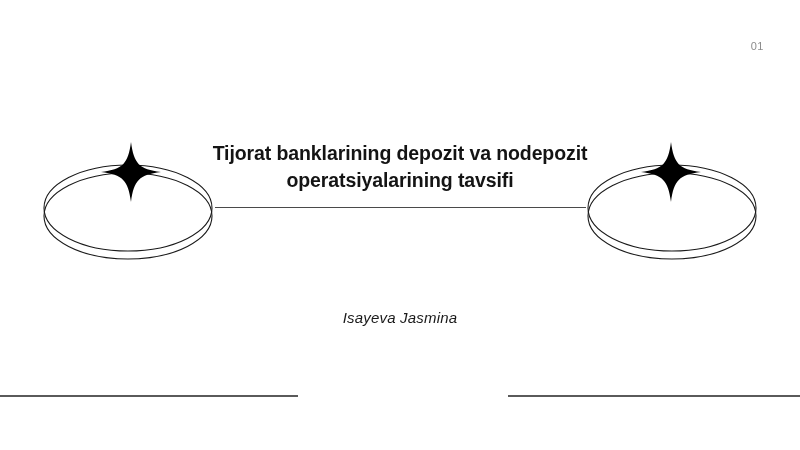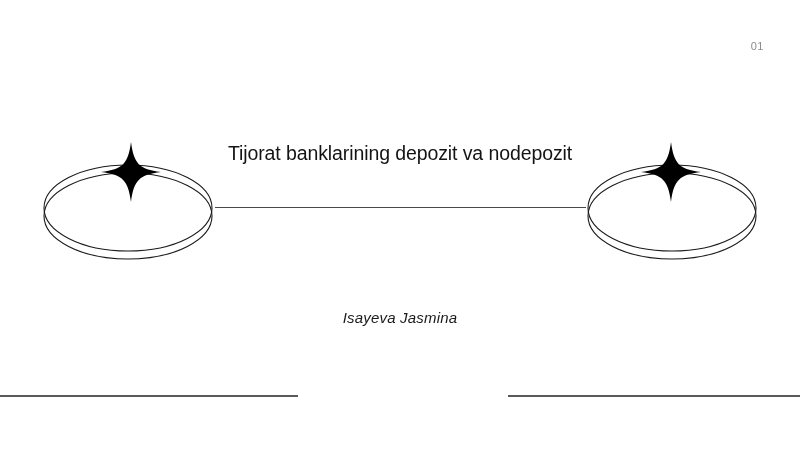--- a/index.html
+++ b/index.html
@@ -53,21 +53,21 @@
   }
 
   
   .title {
     position: absolute;
     left: 160px;
     top: 140px;
     width: 480px;
     text-align: center;
     font-size: 19.5px;
-    font-weight: normal;
+    font-weight: bold;
     line-height: 1.38;
     color: #141414;
     letter-spacing: -0.1px;
   }
   .title .line { display: block; }
 
   
   .author {
     position: absolute;
     left: 0;
@@ -114,20 +114,21 @@
         <ellipse cx="99" cy="80" rx="84" ry="43"></ellipse>
       </g>
       <path d="M98 6 C101 28 106 33 128 36 C106 39 101 44 98 66 C95 44 90 39 68 36 C90 33 95 28 98 6 Z" fill="#000000"></path>
     </svg>
   </div>
 
   <div class="connector"></div>
 
   <div class="title">
     <span class="line">Tijorat banklarining depozit va nodepozit</span>
+    <span class="line">operatsiyalarining tavsifi</span>
   </div>
 
   <div class="author">Isayeva Jasmina</div>
 
   <div class="rule left"></div>
   <div class="rule right"></div>
 
 </div>
 
 </body></html>

